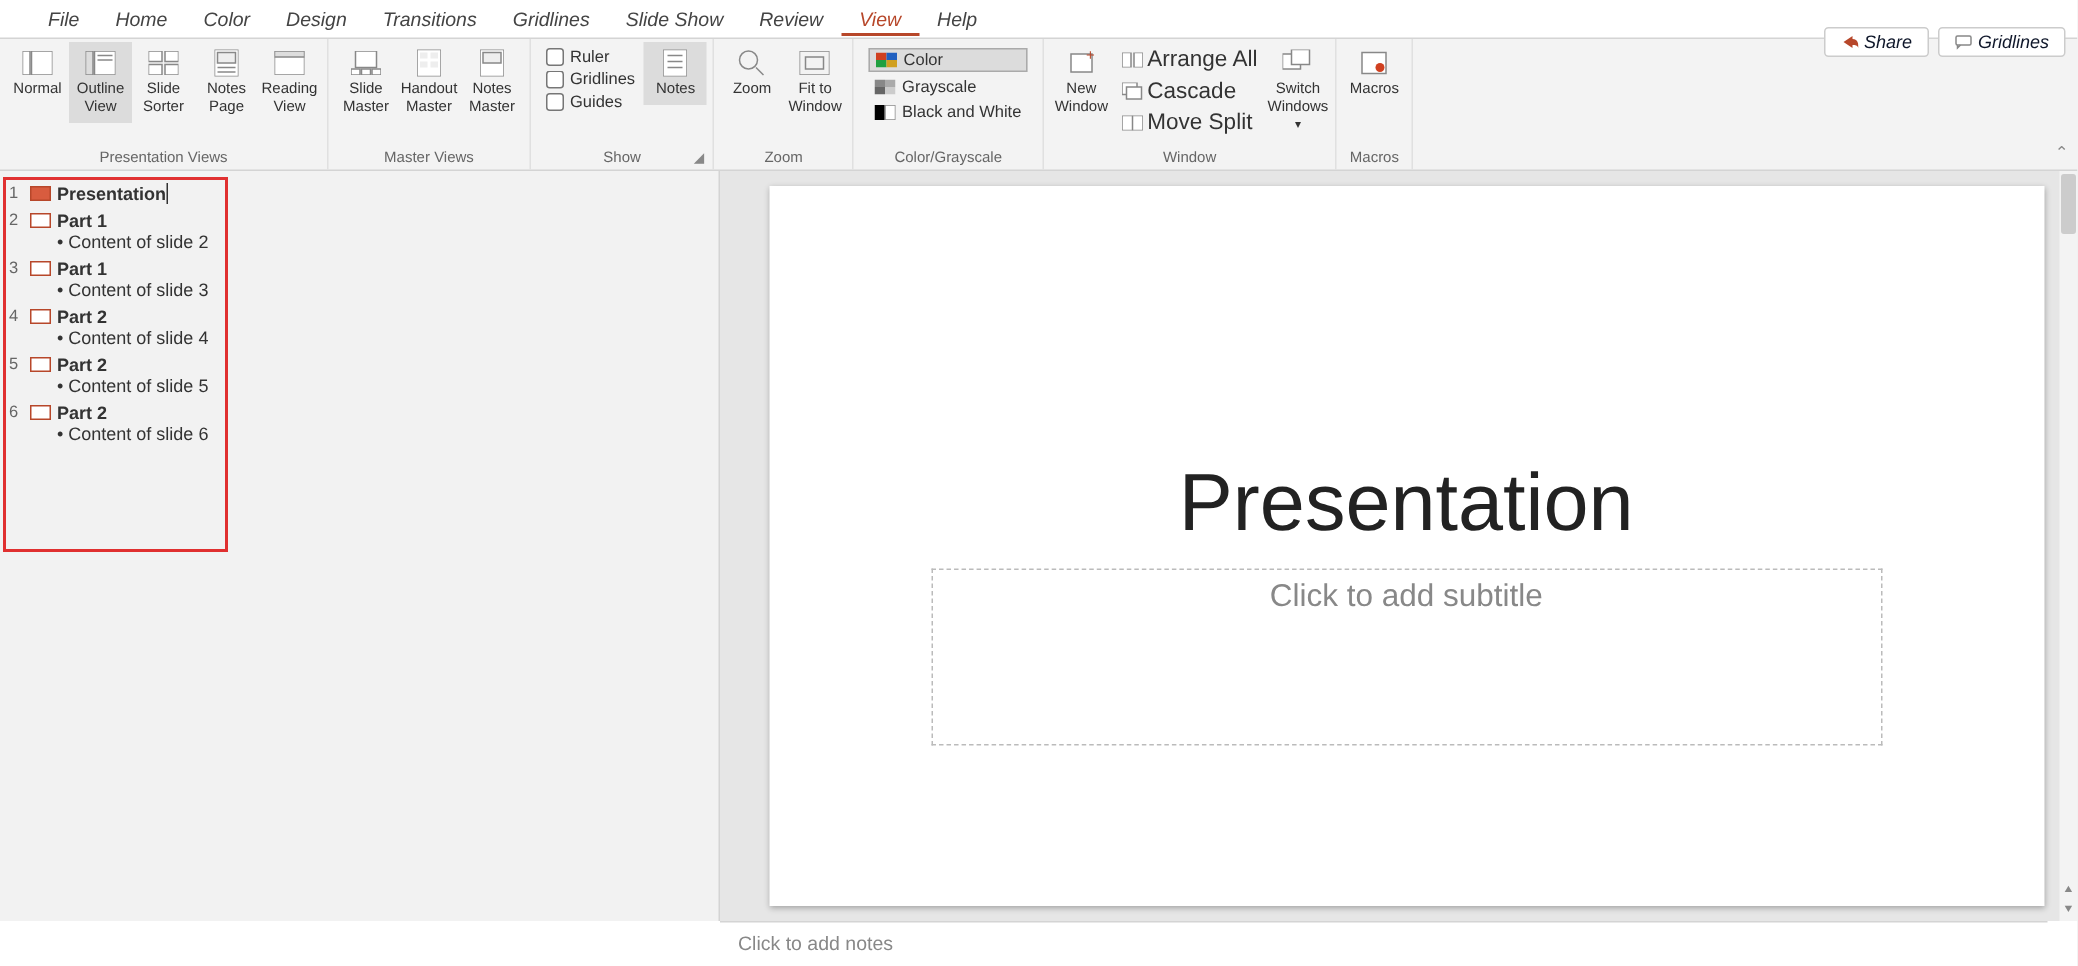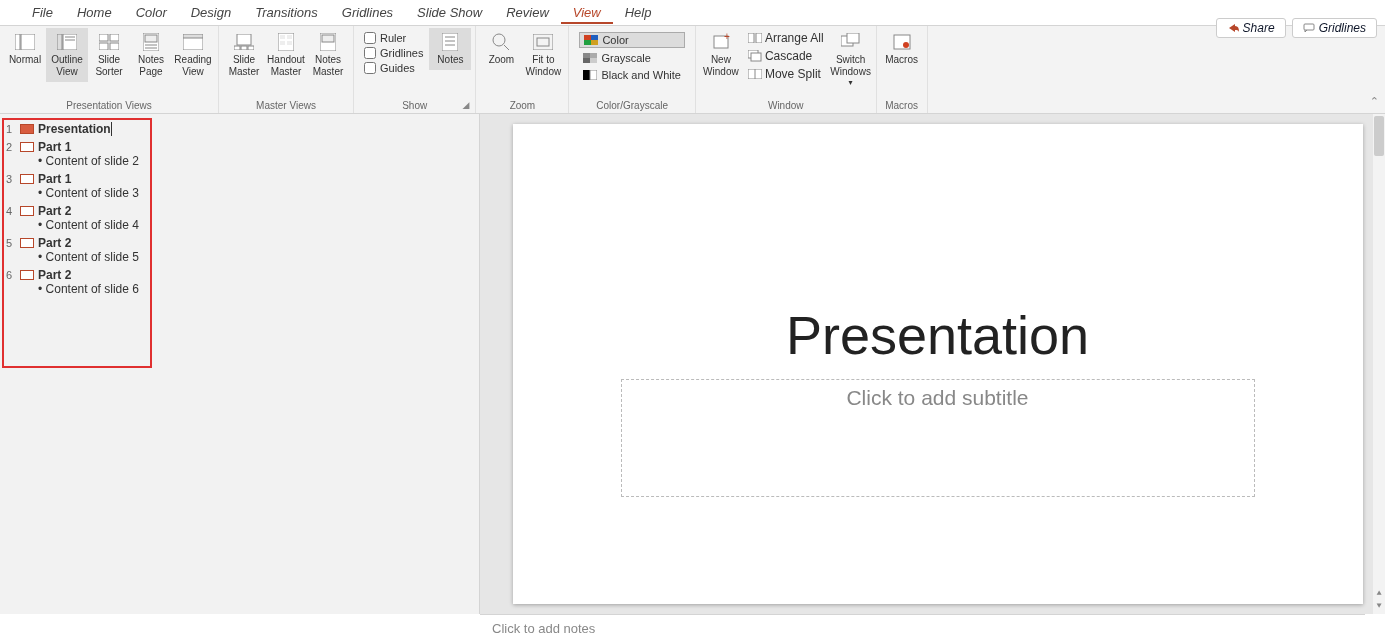--- a/index.html
+++ b/index.html
@@ -26,21 +26,21 @@
 
 .check-list { display: flex; flex-direction: column; gap: 3px; padding: 4px 6px; }
 .check-item { font-size: 11px; color: #333; display: flex; align-items: center; gap: 4px; cursor: pointer; }
 .check-item input { width: 12px; height: 12px; }
 
 .color-list { display: flex; flex-direction: column; gap: 3px; padding: 4px 6px; }
 .color-item { font-size: 11px; color: #333; display: flex; align-items: center; gap: 4px; cursor: pointer; padding: 1px 4px; }
 .color-item.active { background: #dcdcdc; border: 1px solid #aaa; }
 
 .win-list { display: flex; flex-direction: column; gap: 2px; padding: 2px 4px; }
-.win-item { font-size: 12px; color: #333; display: flex; align-items: center; gap: 3px; cursor: pointer; padding: 1px 2px; }
+.win-item { font-size: 15px; color: #333; display: flex; align-items: center; gap: 3px; cursor: pointer; padding: 1px 2px; }
 
 .collapse-ribbon { position: absolute; right: 6px; top: 95px; font-size: 11px; color: #888; cursor: pointer; }
 
 
 .main { display: flex; height: calc(644px - 114px - 30px); }
 
 
 .outline-panel { width: 480px; background: #f2f2f2; border-right: 1px solid #d4d4d4; position: relative; padding: 6px 0; }
 .outline-highlight { position: absolute; top: 4px; left: 2px; width: 150px; height: 250px; border: 2px solid #e03030; pointer-events: none; }
 .outline-item { padding: 2px 6px; }

